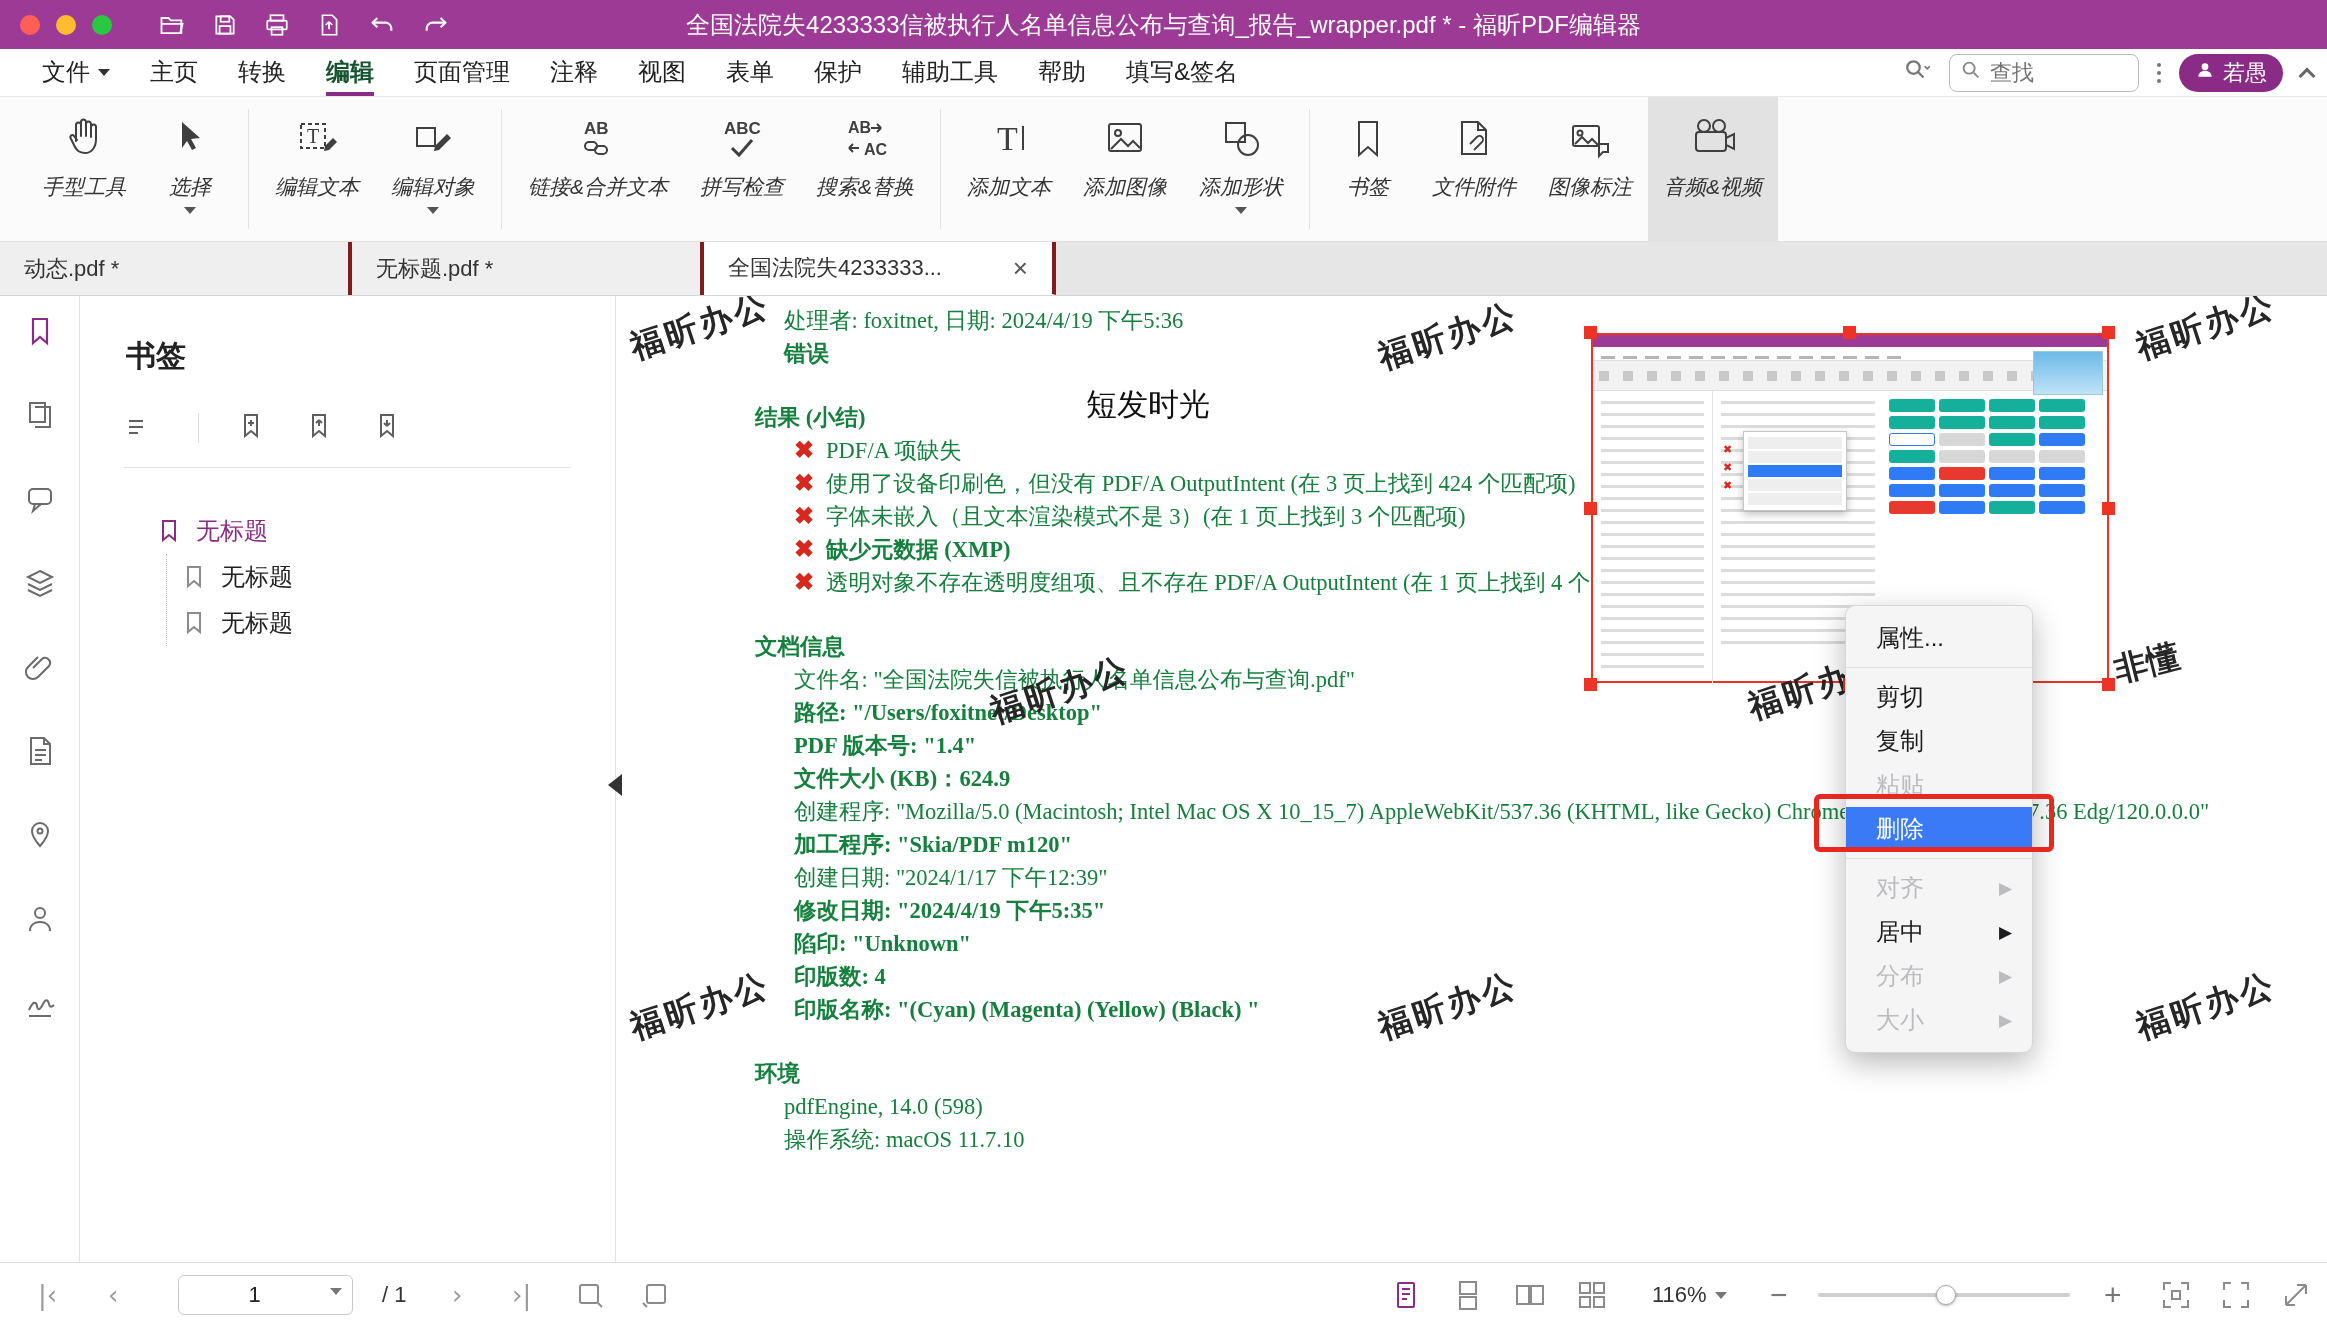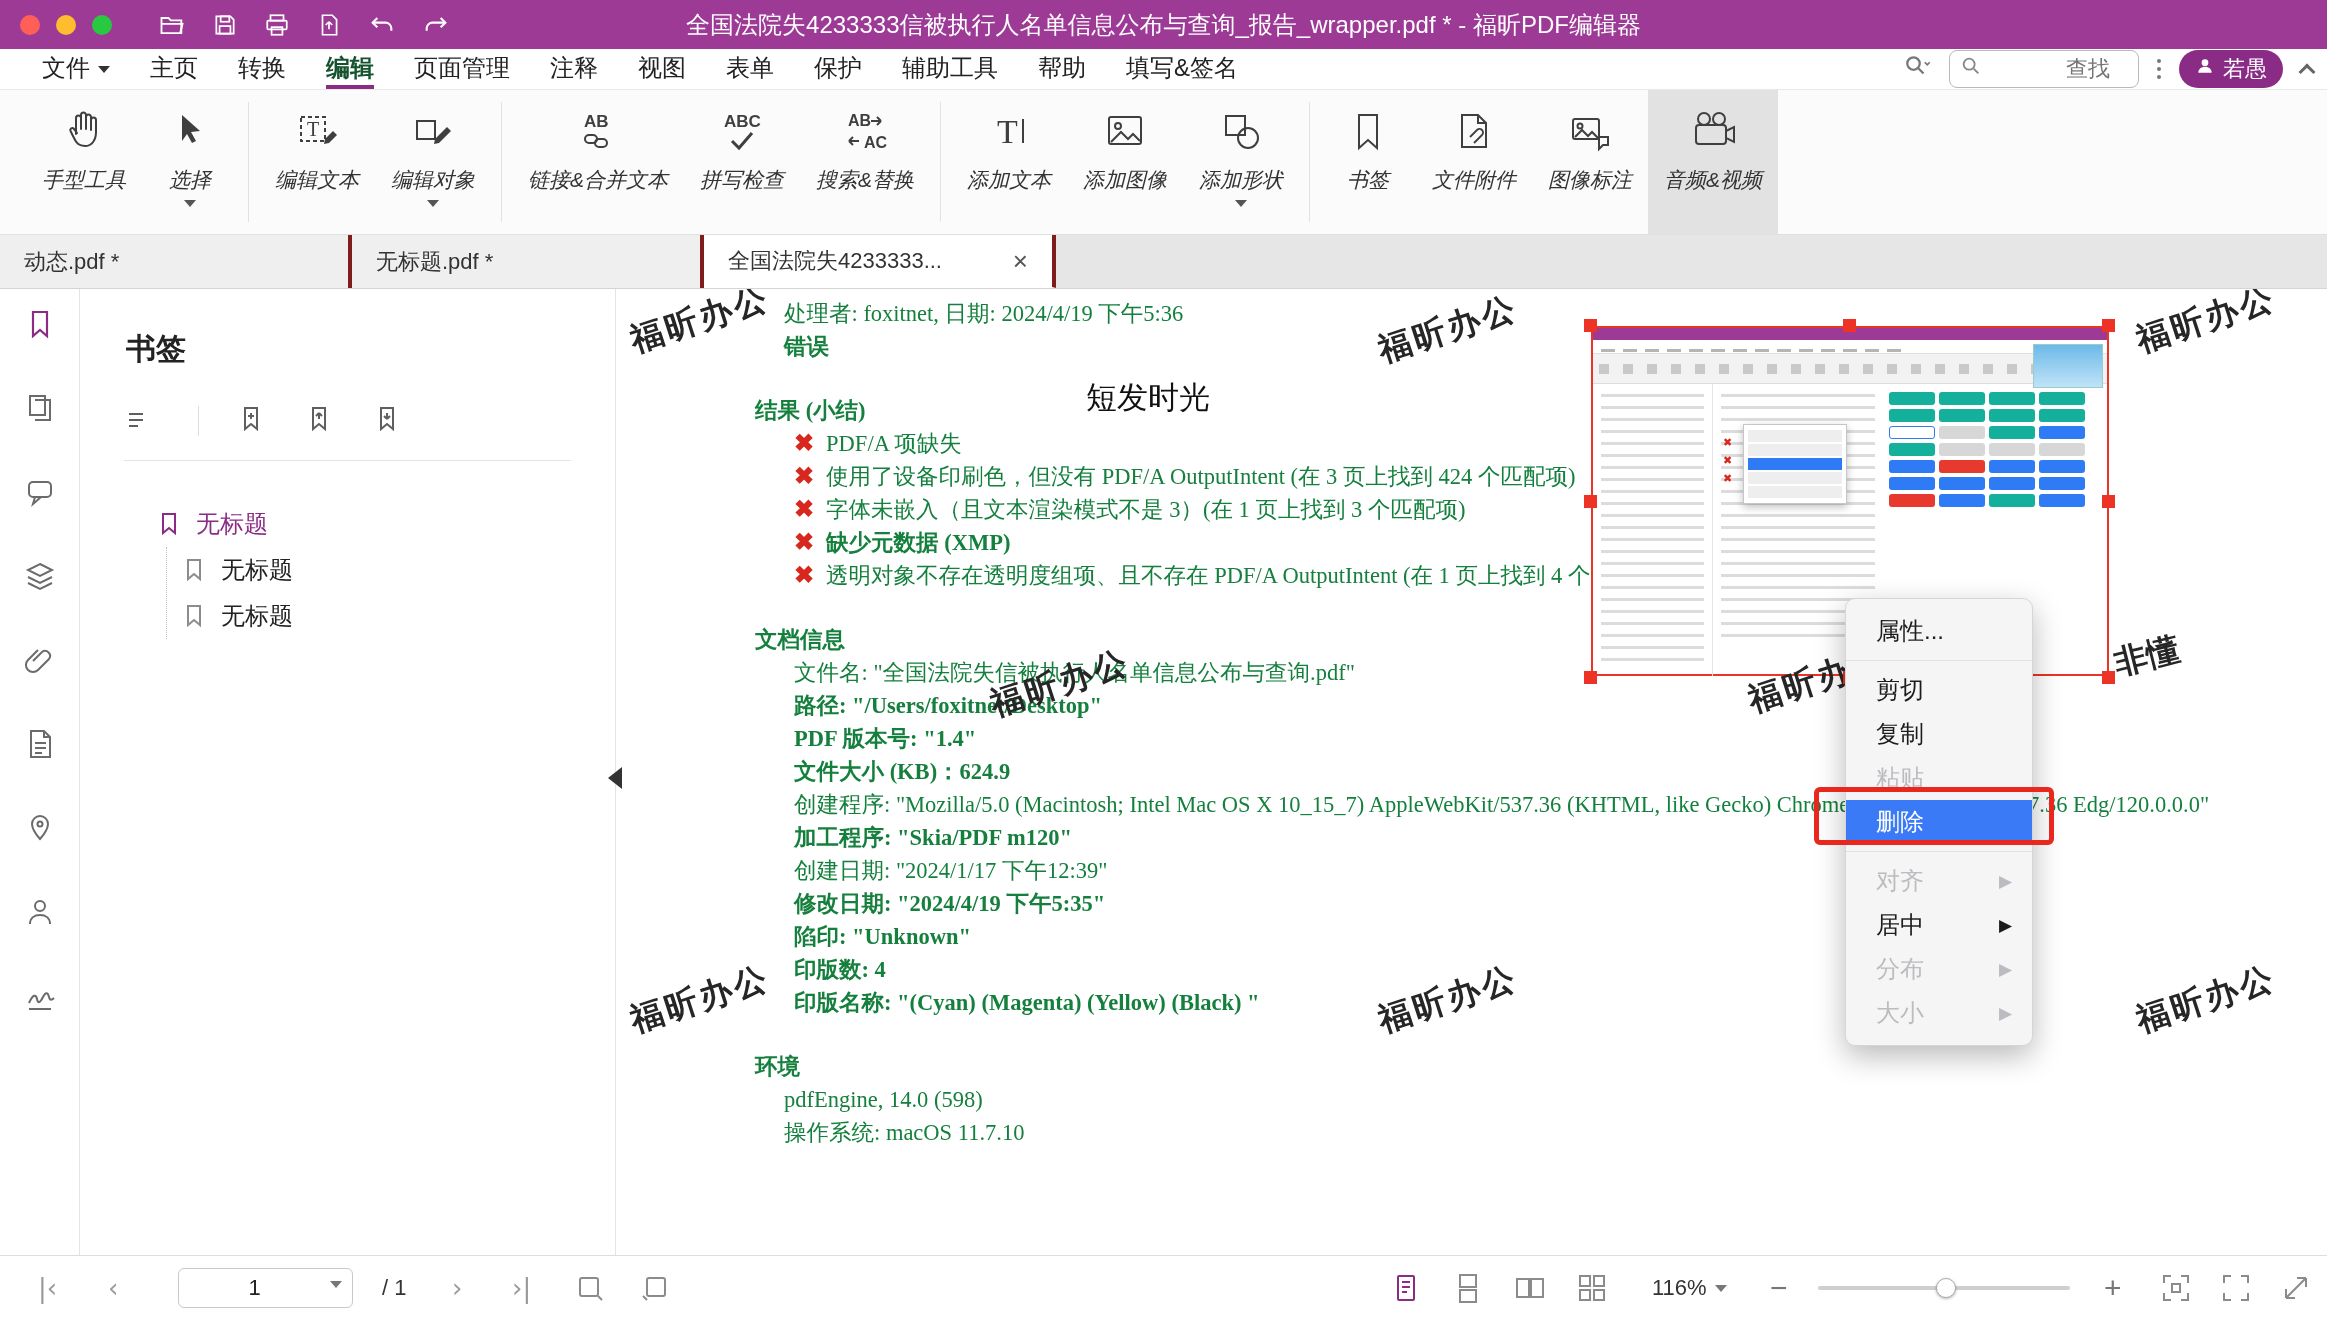--- a/index.html
+++ b/index.html
@@ -10,28 +10,28 @@
   
   .titlebar{height:49px;background:#9c3a96;display:flex;align-items:center;padding:0 20px;position:relative;}
   .lights{display:flex;gap:16px;align-items:center;}
   .light{width:20px;height:20px;border-radius:50%;}
   .light.red{background:#ff5f57;} .light.yellow{background:#febc2e;} .light.green{background:#28c840;}
   .tb-icons{display:flex;gap:26px;margin-left:46px;align-items:center;}
   .tb-icons svg{display:block;}
   .tb-title{position:absolute;left:50%;transform:translateX(-50%);color:#fff;font-size:24px;white-space:nowrap;}
 
   
-  .menubar{height:41px;background:#fff;display:flex;align-items:stretch;padding-left:42px;gap:40px;
+  .menubar{height:48px;background:#fff;display:flex;align-items:stretch;padding-left:42px;gap:40px;
            border-bottom:1px solid #e8e8e8;position:relative;font-size:24px;}
   .mb-item{display:flex;align-items:center;border-bottom:4px solid transparent;padding-top:2px;cursor:default;white-space:nowrap;}
   .mb-item.active{color:#14532d;border-bottom-color:#8a2c86;font-weight:bold;}
   .mb-item.has-caret::after{content:"";display:inline-block;margin-left:8px;border:6px solid transparent;border-top:7px solid #333;transform:translateY(4px);}
   .mb-right{position:absolute;right:14px;top:0;height:100%;display:flex;align-items:center;gap:18px;}
   .searchbox{display:flex;align-items:center;width:190px;height:38px;border:1px solid #b9b9b9;border-radius:8px;padding:0 10px;gap:8px;background:#fff;}
-  .searchbox input{border:none;outline:none;width:120px;font-size:22px;color:#444;background:transparent;font-family:"Liberation Sans",sans-serif;text-align:right;}
+  .searchbox input{border:none;outline:none;width:120px;font-size:22px;color:#444;background:transparent;font-family:"Liberation Sans",sans-serif;}
   .kebab{color:#777;font-size:26px;letter-spacing:0;line-height:10px;display:flex;flex-direction:column;gap:4px;}
   .kebab i{width:4px;height:4px;border-radius:50%;background:#777;display:block;}
   .avatar-pill{display:flex;align-items:center;gap:8px;background:#8a2c86;color:#fff;height:38px;border-radius:19px;padding:0 16px;font-size:22px;}
   .chev-up{width:12px;height:12px;border-left:3px solid #666;border-top:3px solid #666;transform:rotate(45deg);margin-top:6px;}
 
   
   .ribbon{height:145px;background:#fbfbfb;border-bottom:1px solid #e0e0e0;display:flex;align-items:stretch;padding:0 8px 0 26px;}
   .rtool{display:flex;flex-direction:column;align-items:center;justify-content:flex-start;padding:12px 16px 0;min-width:96px;cursor:default;}
   .rtool.active{background:#e2e2e2;}
   .rtool .ric{height:58px;display:flex;align-items:center;}

